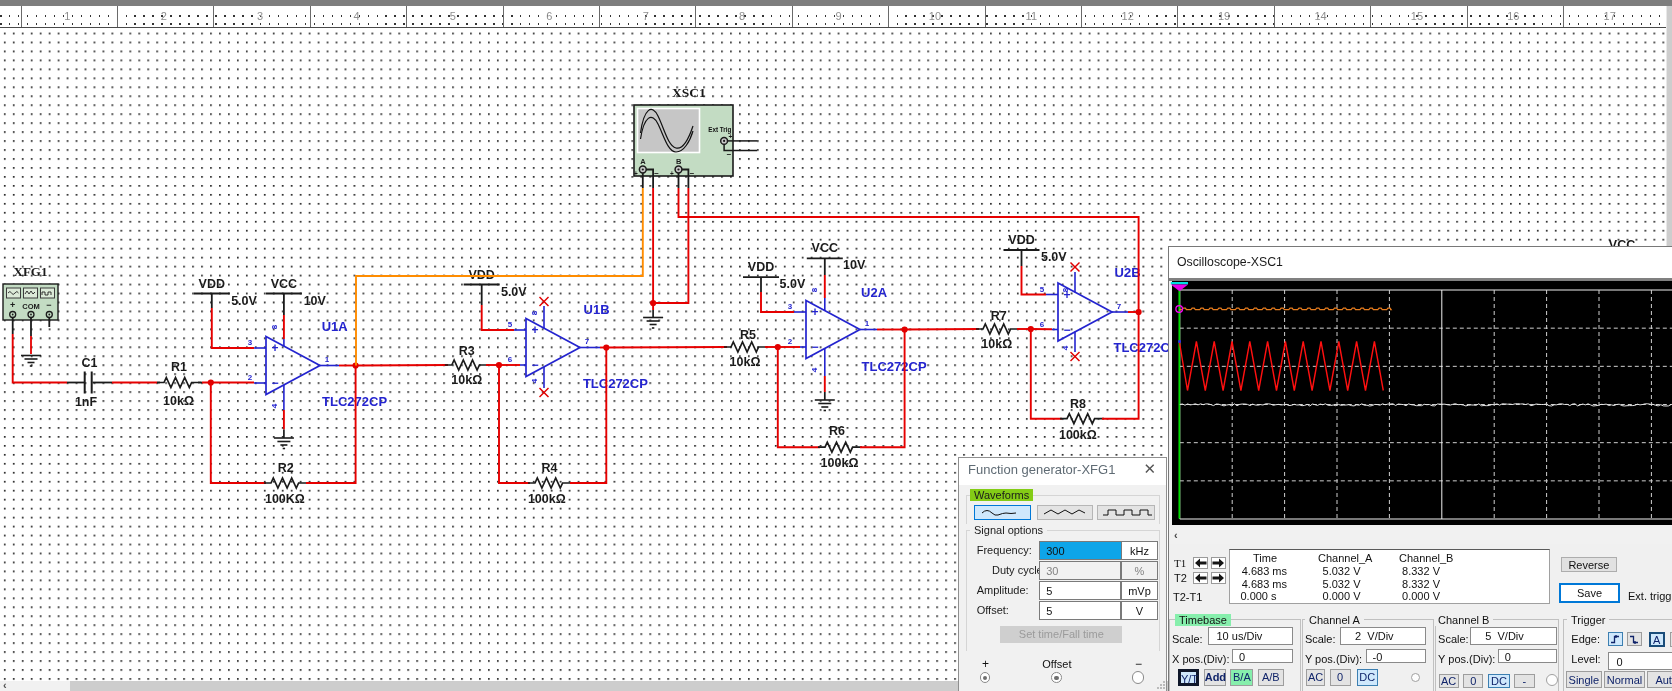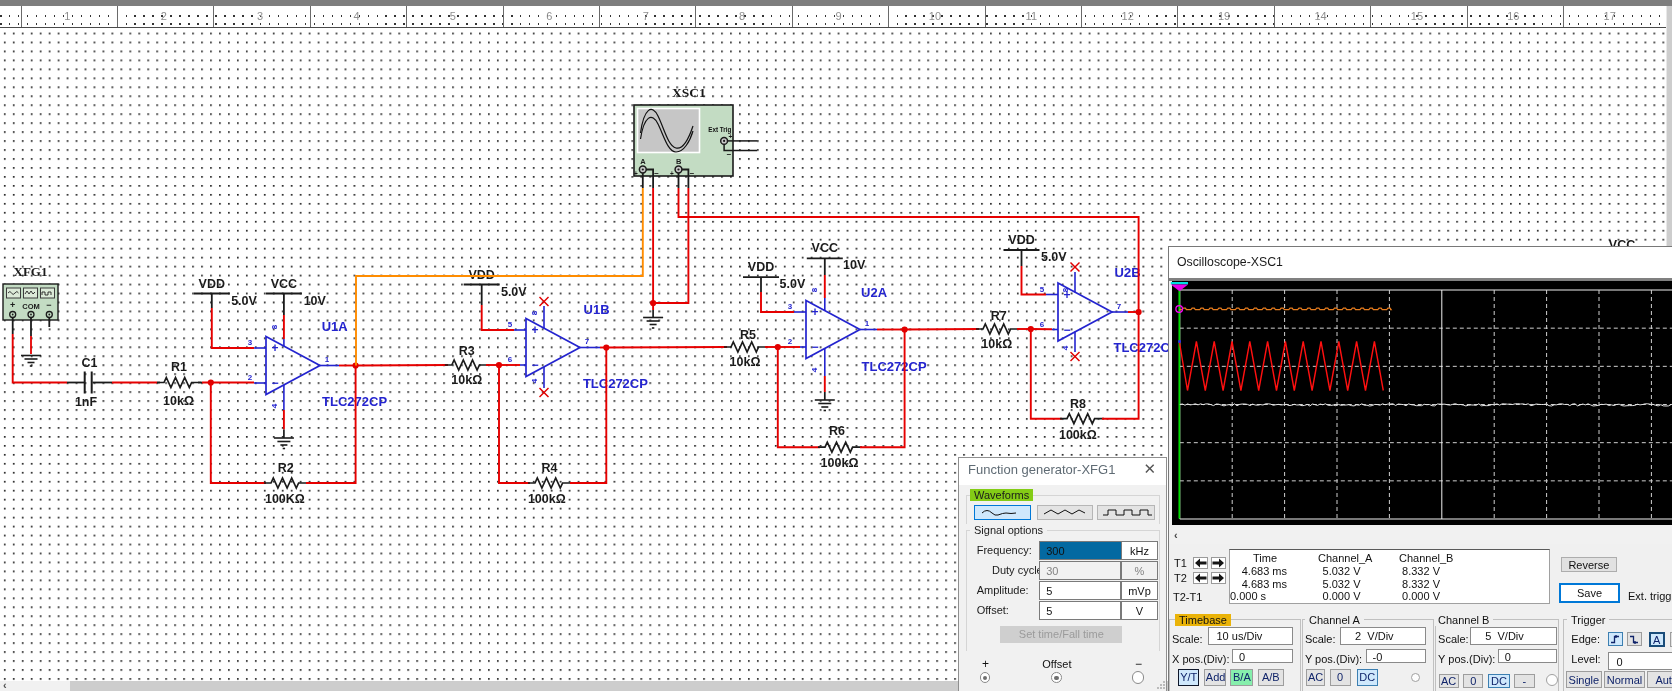--- a/index.html
+++ b/index.html
@@ -330,21 +330,21 @@
         </svg>
       </div>
       <div style="position:absolute;left:138px;top:47.2px;width:57.8px;height:15.3px;background:#e3e3e3;border:1px solid #b6b6b6;">
         <svg width="55" height="13">
           <path d="M5 9 h5 v-5 h8 v5 h8 v-5 h8 v5 h8 v-5 h8 v5 h4" stroke="#111" fill="none" stroke-width="1"></path>
         </svg>
       </div>
       <div style="position:absolute;left:7px;top:72.4px;width:194px;height:121px;border:1px solid #d5d5d5;border-bottom:none;"></div>
       <div style="position:absolute;left:11px;top:66.4px;color:#1b1b1b;background:#f1f1f1;padding:0 4px;">Signal options</div>
       <div style="position:absolute;left:17.7px;top:86.2px;color:#1b1b1b;">Frequency:</div>
-      <div style="position:absolute;left:80.2px;top:82.6px;width:95px;height:19px;background:#0369a1;border:1px solid #7a7a7a;color:#111;padding:3.4px 0 0 6px;">300</div>
+      <div style="position:absolute;left:80.2px;top:82.6px;width:95px;height:19px;background:#0ea5e9;border:1px solid #7a7a7a;color:#111;padding:3.4px 0 0 6px;">300</div>
       <div style="position:absolute;left:161.6px;top:82.6px;width:37.8px;height:19px;background:#fff;border:1px solid #7a7a7a;color:#111;padding:3.4px 0 0 0;text-align:center;">kHz</div>
       <div style="position:absolute;left:33px;top:106.2px;color:#1b1b1b;">Duty cycle:</div>
       <div style="position:absolute;left:80.2px;top:102.6px;width:81.4px;height:19px;background:#f1f1f1;border:1px solid #7a7a7a;color:#838383;padding:3.4px 0 0 6px;">30</div>
       <div style="position:absolute;left:161.6px;top:102.6px;width:37.8px;height:19px;background:#f1f1f1;border:1px solid #7a7a7a;color:#838383;padding:3.4px 0 0 0;text-align:center;">%</div>
       <div style="position:absolute;left:17.7px;top:126.3px;color:#1b1b1b;">Amplitude:</div>
       <div style="position:absolute;left:80.2px;top:122.7px;width:81.4px;height:19px;background:#fff;border:1px solid #7a7a7a;color:#111;padding:3.4px 0 0 6px;">5</div>
       <div style="position:absolute;left:161.6px;top:122.7px;width:37.8px;height:19px;background:#fff;border:1px solid #7a7a7a;color:#111;padding:3.4px 0 0 0;text-align:center;">mVp</div>
       <div style="position:absolute;left:17.7px;top:146.3px;color:#1b1b1b;">Offset:</div>
       <div style="position:absolute;left:80.2px;top:142.8px;width:81.4px;height:19px;background:#fff;border:1px solid #7a7a7a;color:#111;padding:3.4px 0 0 6px;">5</div>
       <div style="position:absolute;left:161.6px;top:142.8px;width:37.8px;height:19px;background:#fff;border:1px solid #7a7a7a;color:#111;padding:3.4px 0 0 0;text-align:center;">V</div>
@@ -404,56 +404,56 @@
       <div style="position:absolute;left:60px;top:301.7px;width:321px;height:55.6px;background:#fff;border:1px solid #a0a0a0;border-top:1.6px solid #5a5a5a;">
         <div style="position:absolute;left:23px;top:2.6px;">Time</div>
         <div style="position:absolute;left:88px;top:2.6px;">Channel_A</div>
         <div style="position:absolute;left:169px;top:2.6px;">Channel_B</div>
         <div style="position:absolute;left:0px;top:14.9px;width:57px;text-align:right;">4.683 ms</div>
         <div style="position:absolute;left:60px;top:14.9px;width:70.5px;text-align:right;">5.032 V</div>
         <div style="position:absolute;left:140px;top:14.9px;width:70px;text-align:right;">8.332 V</div>
         <div style="position:absolute;left:0px;top:27.9px;width:57px;text-align:right;">4.683 ms</div>
         <div style="position:absolute;left:60px;top:27.9px;width:70.5px;text-align:right;">5.032 V</div>
         <div style="position:absolute;left:140px;top:27.9px;width:70px;text-align:right;">8.332 V</div>
-        <div style="position:absolute;left:0px;top:40.8px;width:57px;text-align:left;">0.000 s</div>
+        <div style="position:absolute;left:0px;top:40.8px;width:57px;text-align:center;">0.000 s</div>
         <div style="position:absolute;left:60px;top:40.8px;width:70.5px;text-align:right;">0.000 V</div>
         <div style="position:absolute;left:140px;top:40.8px;width:70px;text-align:right;">0.000 V</div>
       </div>
-      <div style="position:absolute;left:5px;top:310px;">T1</div>
+      <div style="position:absolute;left:5px;top:310px;font-family:Liberation Serif, serif;">T1</div>
       <div style="position:absolute;left:5px;top:325px;">T2</div>
       <div style="position:absolute;left:4px;top:344px;">T2-T1</div>
       <div style="position:absolute;left:24px;top:310px;width:15px;height:12px;background:#fff;border:1px solid #9a9a9a;text-align:center;line-height:9px;"><svg width="13" height="10" style="position:relative;top:0px">
           <path d="M6 0.5 L1 5 L6 9.5 V6.6 H12.5 V3.4 H6 Z" fill="#151515"></path>
         </svg></div>
       <div style="position:absolute;left:41.5px;top:310px;width:15px;height:12px;background:#fff;border:1px solid #9a9a9a;text-align:center;line-height:9px;"><svg width="13" height="10" style="position:relative;top:0px">
           <path d="M7 0.5 L12 5 L7 9.5 V6.6 H0.5 V3.4 H7 Z" fill="#151515"></path>
         </svg></div>
       <div style="position:absolute;left:24px;top:325.3px;width:15px;height:12px;background:#fff;border:1px solid #9a9a9a;text-align:center;line-height:9px;"><svg width="13" height="10" style="position:relative;top:0px">
           <path d="M6 0.5 L1 5 L6 9.5 V6.6 H12.5 V3.4 H6 Z" fill="#151515"></path>
         </svg></div>
       <div style="position:absolute;left:41.5px;top:325.3px;width:15px;height:12px;background:#fff;border:1px solid #9a9a9a;text-align:center;line-height:9px;"><svg width="13" height="10" style="position:relative;top:0px">
           <path d="M7 0.5 L12 5 L7 9.5 V6.6 H0.5 V3.4 H7 Z" fill="#151515"></path>
         </svg></div>
       <div style="position:absolute;left:391.6px;top:310.2px;width:56.6px;height:14.4px;background:#e1e1e1;border:1px solid #adadad;text-align:center;padding-top:0.5px;">Reverse</div>
       <div style="position:absolute;left:390px;top:336px;width:61px;height:19.5px;background:#fff;border:2px solid #0078d7;text-align:center;padding-top:2px;">Save</div>
       <div style="position:absolute;left:459px;top:343px;white-space:nowrap;">Ext. trigger</div>
       <div style="position:absolute;left:0px;top:372.4px;width:131.6px;height:73px;border:1px solid #c0c0c0;border-bottom:none;"></div>
-      <div style="position:absolute;left:6px;top:366.5px;color:#111;background:#eab308;padding:0 4px;">Timebase</div>
+      <div style="position:absolute;left:6px;top:366.5px;color:#111;background:#86efac;padding:0 4px;">Timebase</div>
       <div style="position:absolute;left:133px;top:372.4px;width:131.6px;height:73px;border:1px solid #c0c0c0;border-bottom:none;"></div>
       <div style="position:absolute;left:136px;top:366.5px;color:#111;background:#f0f0f0;padding:0 4px;">Channel A</div>
       <div style="position:absolute;left:266px;top:372.4px;width:124.2px;height:73px;border:1px solid #c0c0c0;border-bottom:none;"></div>
       <div style="position:absolute;left:265px;top:366.5px;color:#111;background:#f0f0f0;padding:0 4px;text-align:right;">Channel B</div>
       <div style="position:absolute;left:394px;top:372.4px;width:110px;height:73px;border:1px solid #c0c0c0;border-bottom:none;"></div>
       <div style="position:absolute;left:398px;top:366.5px;color:#111;background:#f0f0f0;padding:0 4px;">Trigger</div>
       <div style="position:absolute;color:#111;left:3px;top:386px;">Scale:</div>
       <div style="background:#fff;border:1px solid #8a8a8a;color:#111;position:absolute;left:38.5px;top:380.3px;width:85.8px;height:17.6px;padding:2px 0 0 8px;">10 us/Div</div>
       <div style="position:absolute;color:#111;left:3px;top:406px;">X pos.(Div):</div>
       <div style="background:#fff;border:1px solid #8a8a8a;color:#111;position:absolute;left:63px;top:401.8px;width:60.6px;height:14.7px;padding:1px 0 0 6px;">0</div>
-      <div style="position:absolute;color:#10246a;text-align:center;background:#cfe8fc;border:1px solid #0f172a;height:17px;padding-top:1.5px;left:8.9px;top:421.5px;width:21.6px;">Y/T</div>
-      <div style="position:absolute;color:#10246a;text-align:right;background:#e3e3e3;border:1px solid #9d9d9d;height:17px;padding-top:1.5px;left:34.7px;top:421.5px;width:22.7px;">Add</div>
+      <div style="position:absolute;color:#10246a;text-align:center;background:#cfe8fc;border:3px solid #0f172a;height:17px;padding-top:1.5px;left:8.9px;top:421.5px;width:21.6px;">Y/T</div>
+      <div style="position:absolute;color:#10246a;text-align:left;background:#e3e3e3;border:1px solid #9d9d9d;height:17px;padding-top:1.5px;left:34.7px;top:421.5px;width:22.7px;font-weight:bold;">Add</div>
       <div style="position:absolute;color:#10246a;text-align:center;background:#86efac;border:1px solid #9d9d9d;height:17px;padding-top:1.5px;left:61.4px;top:421.5px;width:23px;">B/A</div>
       <div style="position:absolute;color:#10246a;text-align:center;background:#e3e3e3;border:1px solid #9d9d9d;height:17px;padding-top:1.5px;left:88.6px;top:421.5px;width:26.3px;">A/B</div>
       <div style="position:absolute;color:#111;left:135.9px;top:386px;">Scale:</div>
       <div style="background:#fff;border:1px solid #8a8a8a;color:#111;position:absolute;left:171.1px;top:380.3px;width:85.7px;height:17.6px;padding:2px 0 0 14px;">2&nbsp; V/Div</div>
       <div style="position:absolute;color:#111;left:135.9px;top:406px;">Y pos.(Div):</div>
       <div style="background:#fff;border:1px solid #8a8a8a;color:#111;position:absolute;left:196.5px;top:401.8px;width:60.3px;height:14.7px;padding:1px 0 0 6px;">-0</div>
       <div style="position:absolute;color:#10246a;text-align:center;background:#e3e3e3;border:1px solid #9d9d9d;height:17px;padding-top:1.5px;left:137.2px;top:421.5px;width:18.7px;">AC</div>
       <div style="position:absolute;color:#10246a;text-align:center;background:#e3e3e3;border:1px solid #9d9d9d;height:17px;padding-top:1.5px;left:160.6px;top:421.5px;width:21.1px;">0</div>
       <div style="position:absolute;color:#10246a;text-align:center;background:#cfe8fc;border:1px solid #3c7fb1;height:17px;padding-top:1.5px;left:187.6px;top:421.5px;width:21.1px;">DC</div>
       <div style="position:absolute;left:241.5px;top:426px;width:9.4px;height:9.4px;border-radius:50%;border:1px solid #a0a0a0;background:#fdfdfd;"></div>

